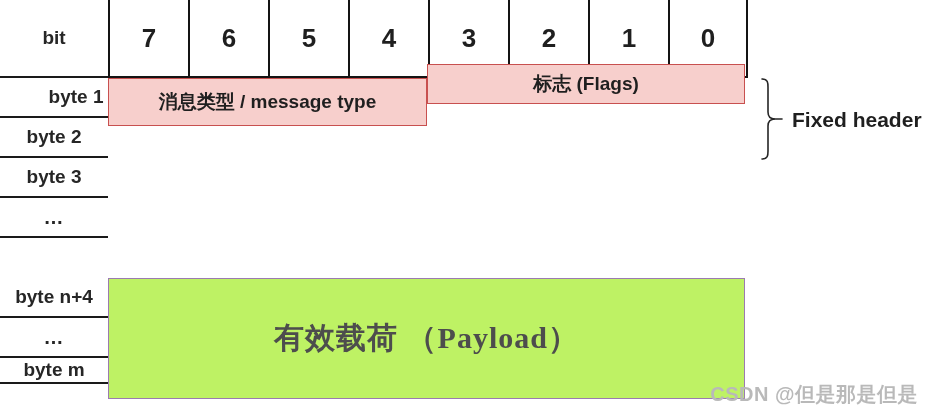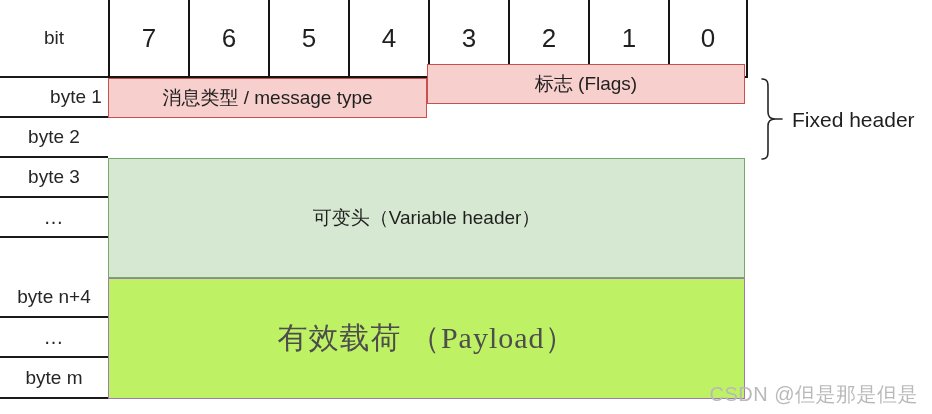--- a/index.html
+++ b/index.html
@@ -15,20 +15,21 @@
     font-family: "Liberation Sans", sans-serif;
     color: #1a1a1a;
   }
 
   .diagram {
     position: absolute;
     left: 0;
     top: 0;
     width: 932px;
     height: 414px;
+    font-weight: bold;
   }
   .label-cell {
     position: absolute;
     left: 0;
     width: 108px;
     box-sizing: border-box;
     display: flex;
     align-items: center;
     justify-content: center;
     font-size: 19px;
@@ -166,36 +167,33 @@
   </div>
   <div class="label-cell" style="top:198px;height:40px;">
     <span class="dots">…</span>
   </div>
   <div class="label-cell" style="top:278px;height:40px;">
     <span>byte n+4</span>
   </div>
   <div class="label-cell" style="top:318px;height:40px;">
     <span class="dots">…</span>
   </div>
-  <div class="label-cell" style="top:358px;height:41px;">
+  <div class="label-cell" style="top:358px;height:26px;">
     <span>byte m</span>
   </div>
 
-  <div class="block pink" style="left:108px;top:78px;width:319px;height:40px;">
+  <div class="block pink" style="left:108px;top:78px;width:319px;height:48px;">
     <span class="block-text">消息类型 / message type</span>
   </div>
 
   <div class="block pink" style="left:427px;top:64px;width:318px;height:40px;">
     <span class="block-text">标志 (Flags)</span>
   </div>
 
 
-  <div class="block green" style="left:108px;top:158px;width:637px;height:120px;">
-    <span class="block-text">可变头（Variable header）</span>
-  </div>
 
   <div class="block purple" style="left:108px;top:278px;width:637px;height:121px;">
     <span class="payload-text">有效载荷 （Payload）</span>
   </div>
 
   <div class="brace-wrap">
     <svg width="26" height="82" viewBox="0 0 26 82" fill="none" xmlns="http://www.w3.org/2000/svg">
       <path d="M5 1 C 11 1, 11 5, 11 9 L 11 34 C 11 39, 13 41, 18 41 C 13 41, 11 43, 11 48 L 11 73 C 11 77, 11 81, 5 81" stroke="#262626" stroke-width="1.6" fill="none" stroke-linecap="round"></path>
       <path d="M18 41 L 25 41" stroke="#262626" stroke-width="1.6" stroke-linecap="round"></path>
     </svg>

